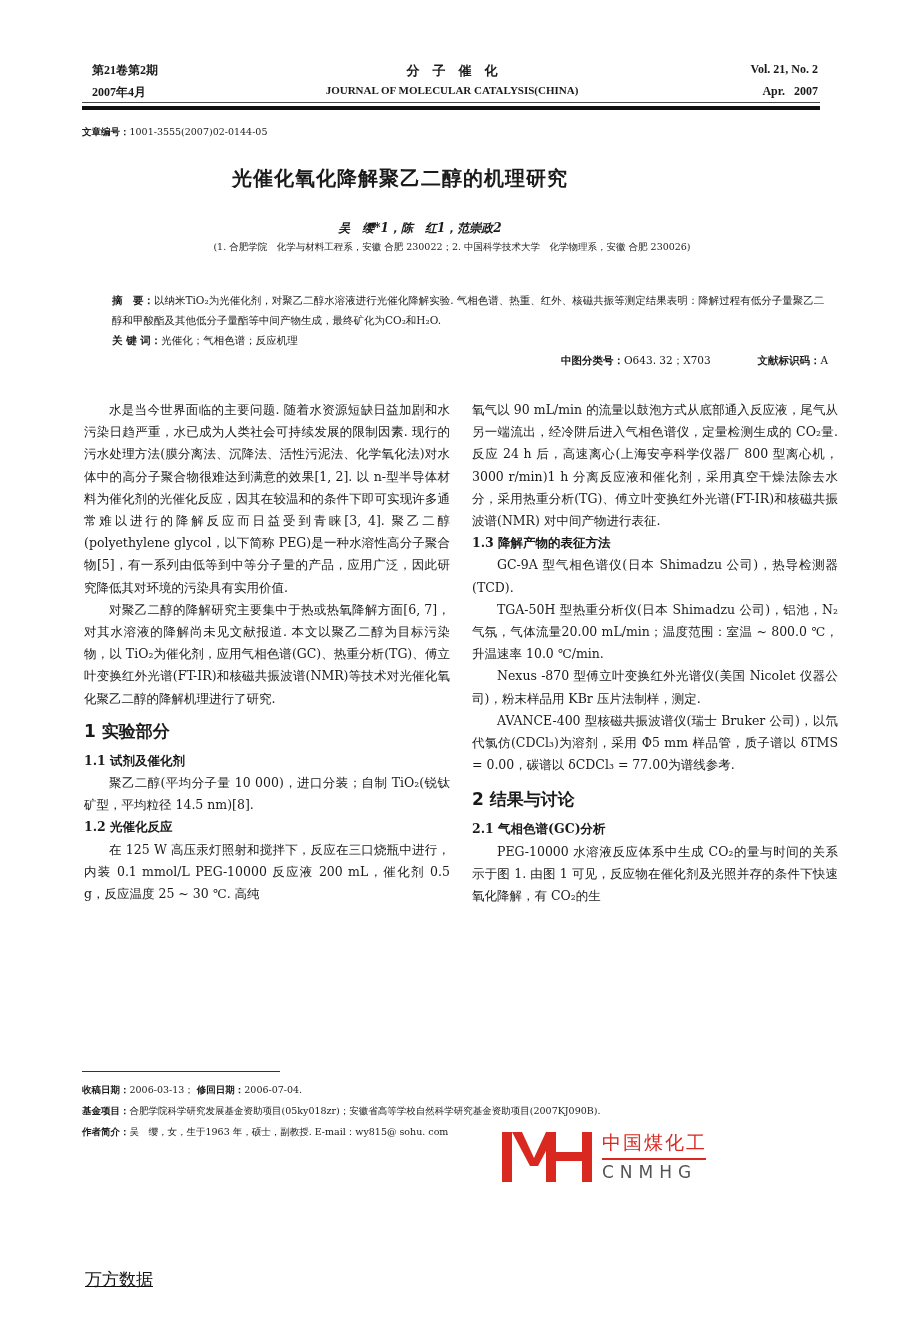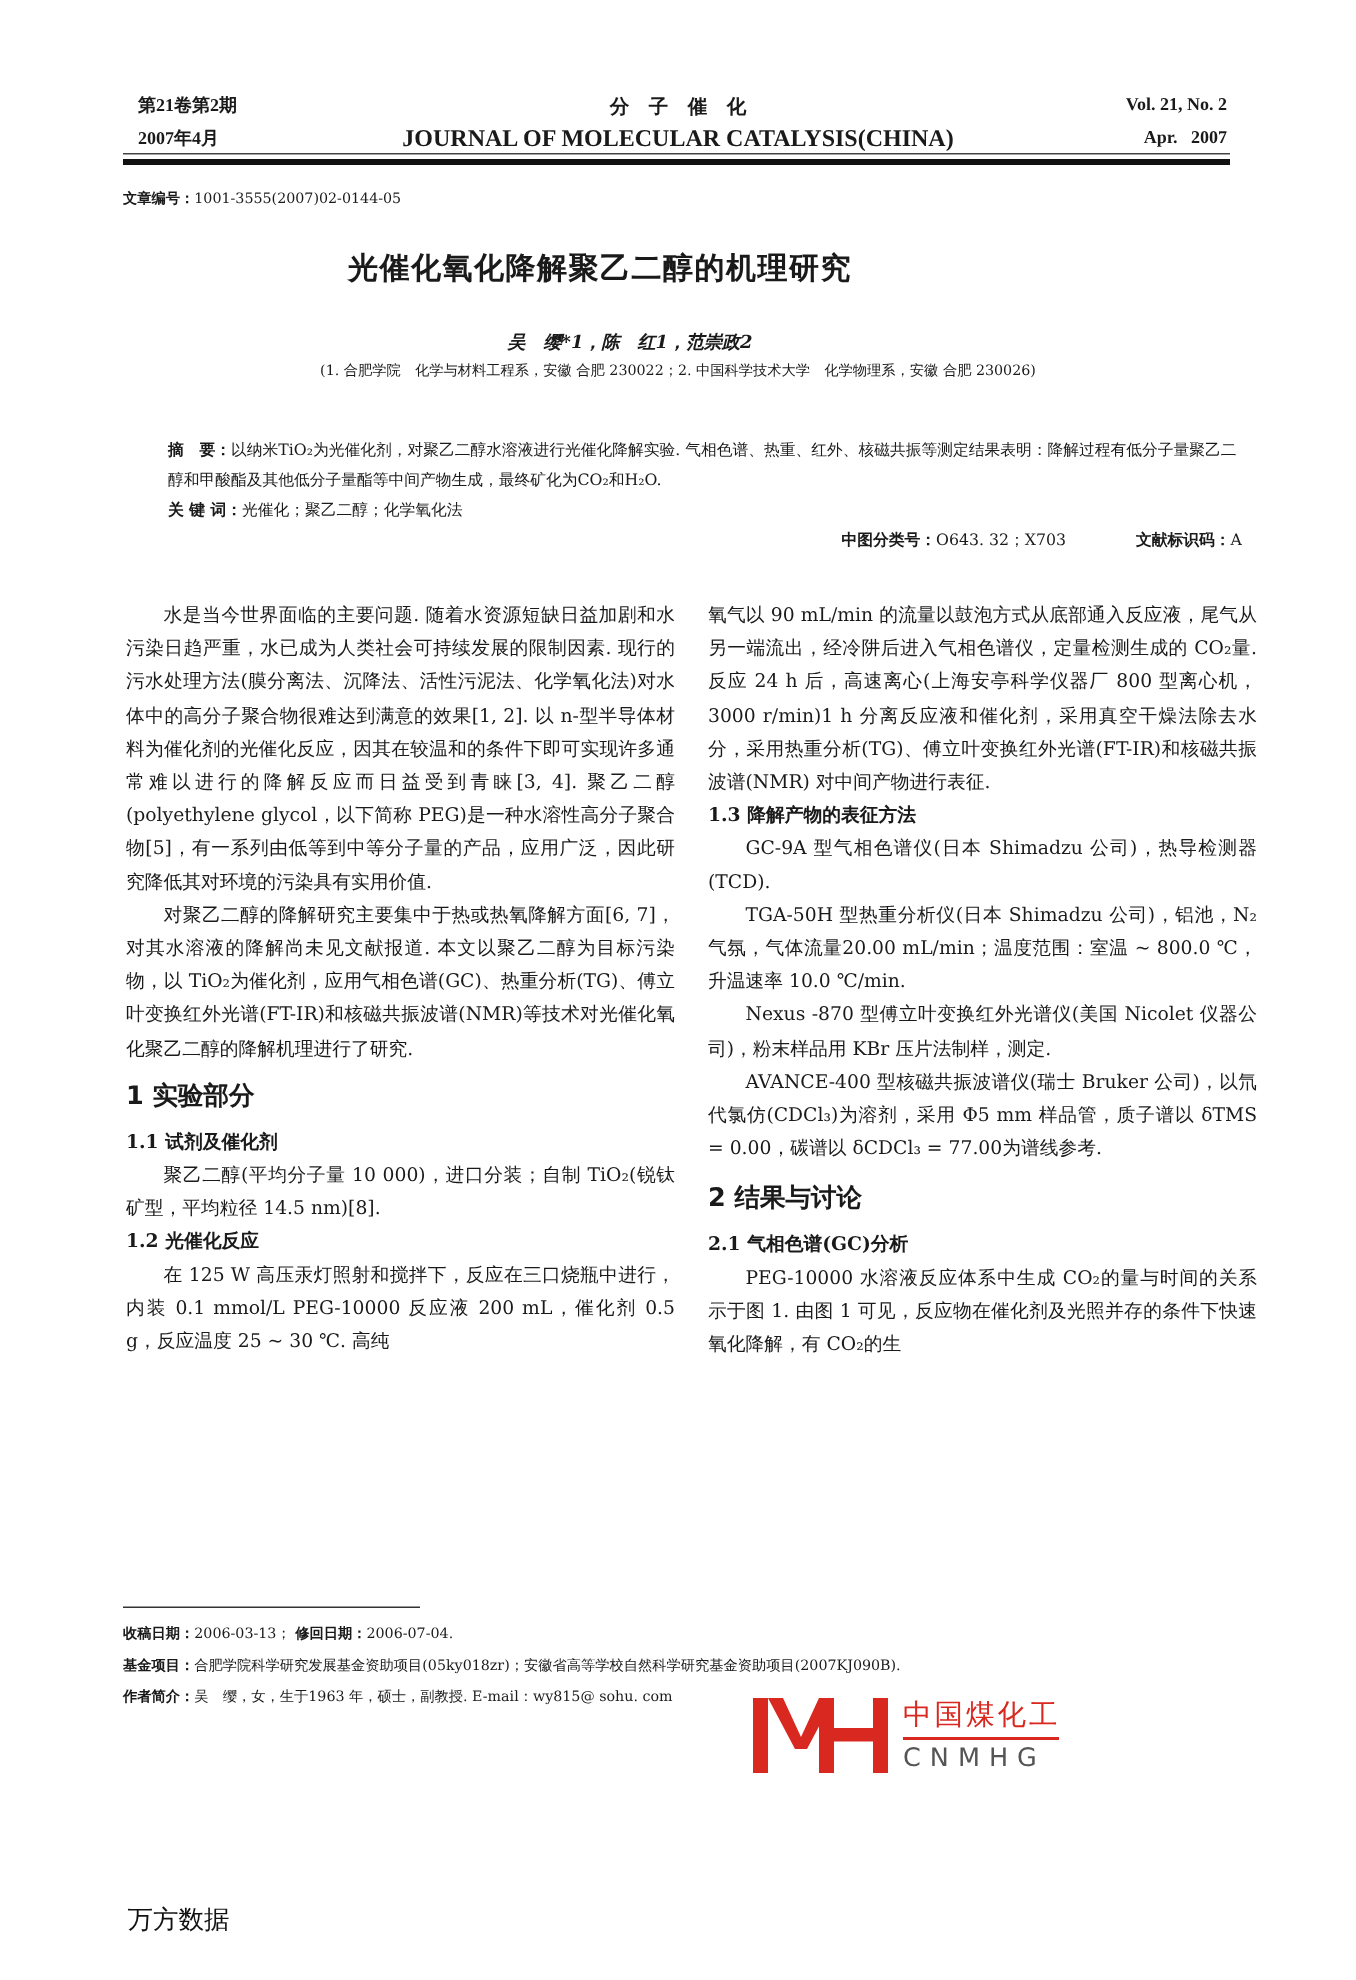--- a/index.html
+++ b/index.html
@@ -27,47 +27,47 @@
   .indent { text-indent: 2em; }
   .sec1 { font-family: "DejaVu Sans", sans-serif; font-size: 17px; font-weight: bold; margin: 8px 0 6px 0; line-height: 26px; }
   .sec2 { font-weight: bold; font-size: 12.5px; }
   .foot-rule { left: 82px; top: 1071px; width: 198px; height: 1px; background: #333; }
   .foot { left: 82px; font-size: 9.5px; line-height: 20px; }
   .foot b { font-weight: bold; }
   .logo { left: 500px; top: 1128px; width: 230px; height: 60px; }
   .logo-cn { position: absolute; left: 102px; top: 2px; font-family: Liberation Mono, monospace; font-size: 19px; color: #d8281f; letter-spacing: 2px; }
   .logo-line { position: absolute; left: 102px; top: 30px; width: 104px; height: 2px; background: #d8281f; }
   .logo-en { position: absolute; left: 102px; top: 34px; font-family: "DejaVu Sans", sans-serif; font-size: 17px; color: #555; letter-spacing: 6px; }
-  .wanfang { left: 85px; top: 1268px; font-family: "DejaVu Sans", sans-serif; font-size: 17px; color: #111; }
+  .wanfang { left: 85px; top: 1268px; font-family: "DejaVu Sans", sans-serif; font-size: 17px; color: #111; text-decoration: underline; }
 </style>
 </head>
 <body>
 
 <div class="abs hdr" style="left:92px;top:62px;">第21卷第2期</div>
 <div class="abs hdr" style="left:92px;top:84px;">2007年4月</div>
 <div class="abs hdr" style="left:0;width:904px;text-align:center;top:62px;font-size:13px;">分　子　催　化</div>
-<div class="abs hdr" style="left:0;width:904px;text-align:center;top:84px;font-size:16px;">JOURNAL OF MOLECULAR CATALYSIS(CHINA)</div>
+<div class="abs hdr" style="left:0;width:904px;text-align:center;top:84px;font-size:11px;">JOURNAL OF MOLECULAR CATALYSIS(CHINA)</div>
 <div class="abs hdr" style="right:86px;top:62px;">Vol. 21, No. 2</div>
 <div class="abs hdr" style="right:86px;top:84px;white-space:pre;">Apr.   2007</div>
 <div class="rule-thin"></div>
 <div class="rule-thick"></div>
 
 <div class="abs article-no">
   <span>文章编号：</span><span class="v">1001-3555(2007)02-0144-05</span>
 </div>
 
 <div class="abs title">光催化氧化降解聚乙二醇的机理研究</div>
 <div class="abs authors">吴　缨*1，陈　红1，范崇政2</div>
 <div class="abs affil">(1. 合肥学院　化学与材料工程系，安徽 合肥 230022；2. 中国科学技术大学　化学物理系，安徽 合肥 230026)</div>
 
 <div class="abs meta" style="top:290px;">
   <b>摘　要：</b><span>以纳米TiO₂为光催化剂，对聚乙二醇水溶液进行光催化降解实验. 气相色谱、热重、红外、核磁共振等测定结果表明：降解过程有低分子量聚乙二醇和甲酸酯及其他低分子量酯等中间产物生成，最终矿化为CO₂和H₂O.</span>
 </div>
 <div class="abs meta" style="top:330px;">
-  <b>关 键 词：</b><span>光催化；聚乙二醇；化学氧化法</span>
+  <b>关 键 词：</b><span>光催化；气相色谱；反应机理</span>
 </div>
 <div class="abs meta" style="top:350px;text-align:right;">
   <b>中图分类号：</b><span>O643. 32；X703</span>
   <span style="display:inline-block;width:40px;"></span>
   <b>文献标识码：</b><span>A</span>
 </div>
 
 <div class="col" style="left:84px;top:399px;">
   <p class="indent">水是当今世界面临的主要问题. 随着水资源短缺日益加剧和水污染日趋严重，水已成为人类社会可持续发展的限制因素. 现行的污水处理方法(膜分离法、沉降法、活性污泥法、化学氧化法)对水体中的高分子聚合物很难达到满意的效果[1, 2]. 以 n-型半导体材料为催化剂的光催化反应，因其在较温和的条件下即可实现许多通常难以进行的降解反应而日益受到青睐[3, 4]. 聚乙二醇(polyethylene glycol，以下简称 PEG)是一种水溶性高分子聚合物[5]，有一系列由低等到中等分子量的产品，应用广泛，因此研究降低其对环境的污染具有实用价值.</p>
   <p class="indent">对聚乙二醇的降解研究主要集中于热或热氧降解方面[6, 7]，对其水溶液的降解尚未见文献报道. 本文以聚乙二醇为目标污染物，以 TiO₂为催化剂，应用气相色谱(GC)、热重分析(TG)、傅立叶变换红外光谱(FT-IR)和核磁共振波谱(NMR)等技术对光催化氧化聚乙二醇的降解机理进行了研究.</p>

